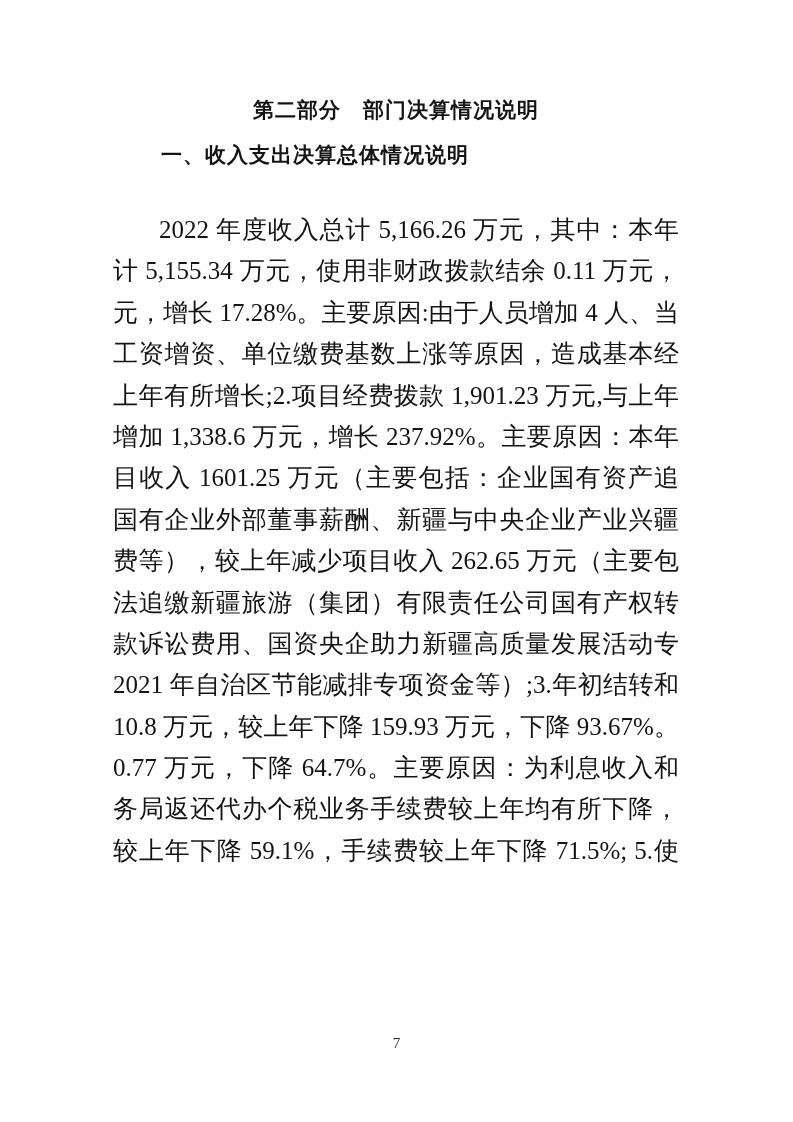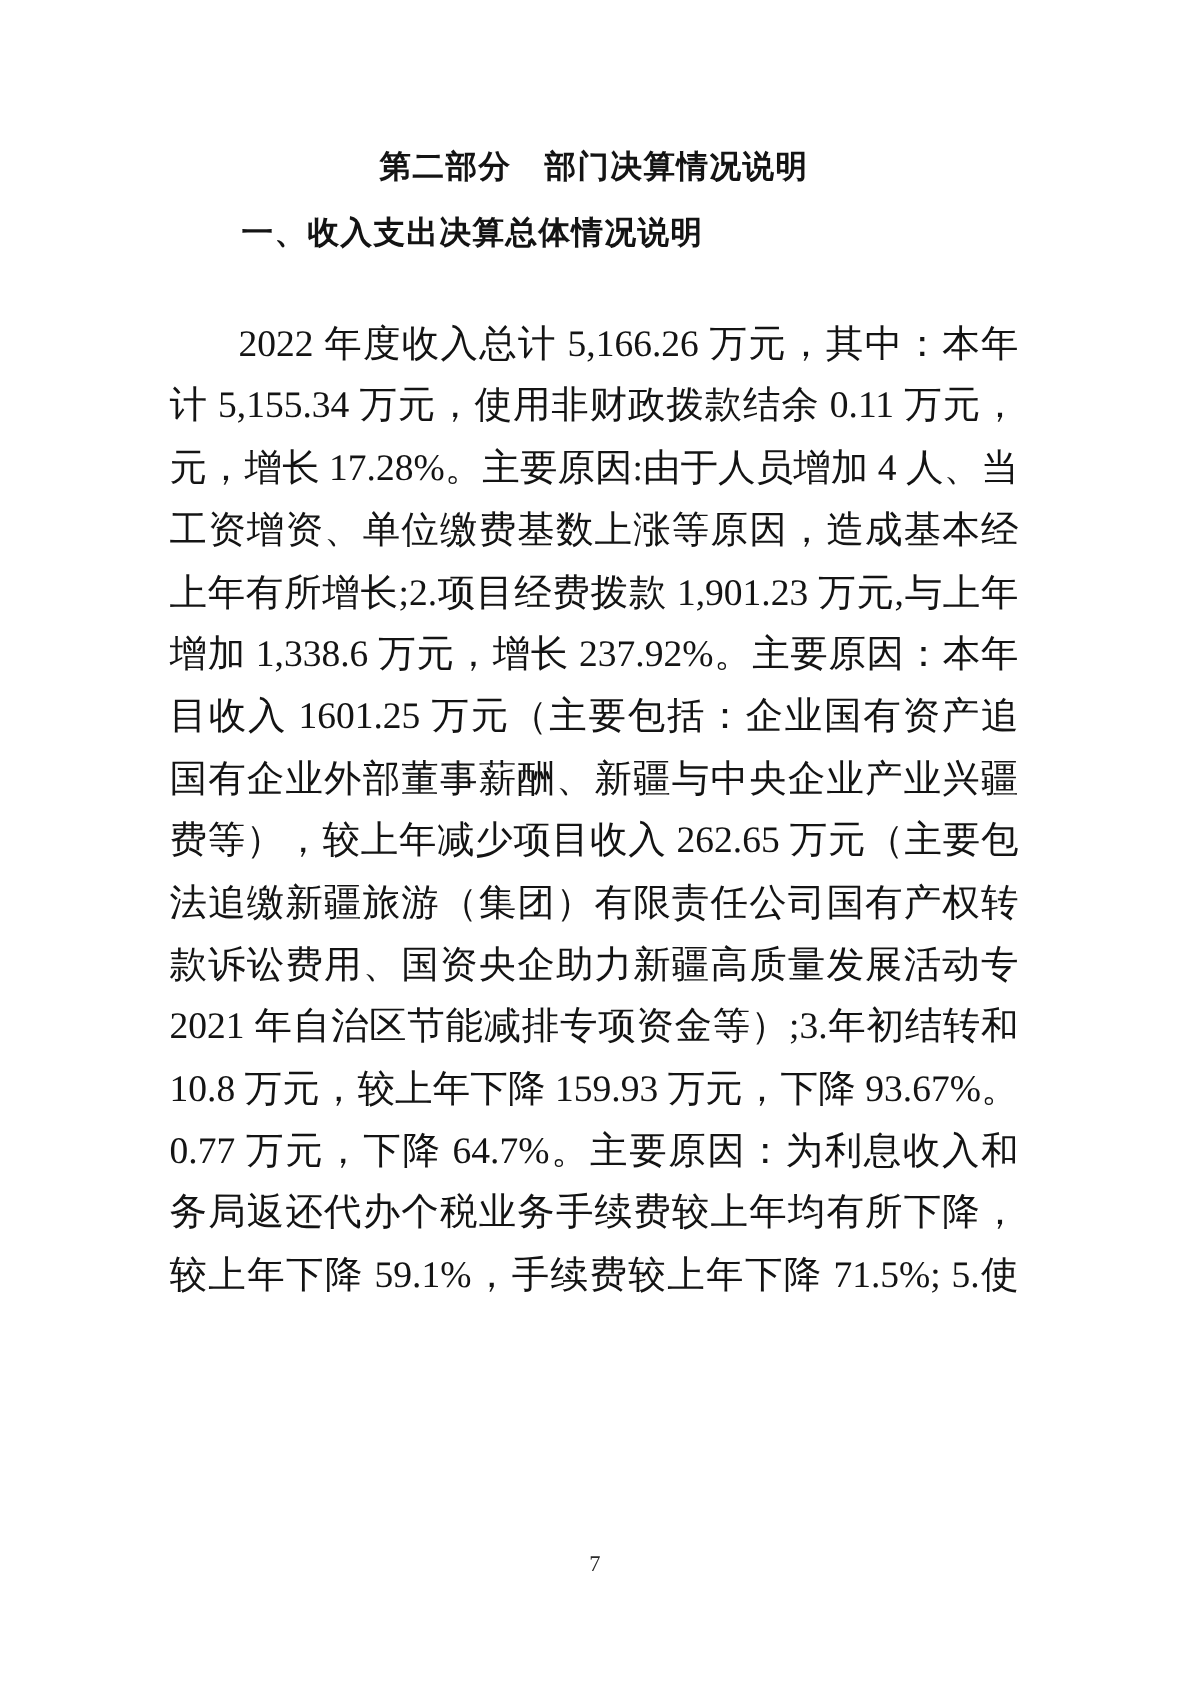--- a/index.html
+++ b/index.html
@@ -13,21 +13,21 @@
     height: 1122px;
     background: #ffffff;
     overflow: hidden;
     color: #141414;
   }
   .doc-title {
     position: absolute;
     left: 113px;
     width: 566px;
     top: 97px;
-    font-family: Liberation Sans, sans-serif;
+    font-family: Liberation Mono, monospace;
     font-weight: bold;
     font-size: 21px;
     line-height: 30px;
     text-align: center;
     letter-spacing: 1px;
     white-space: pre;
   }
   .section-heading {
     position: absolute;
     left: 113px;

